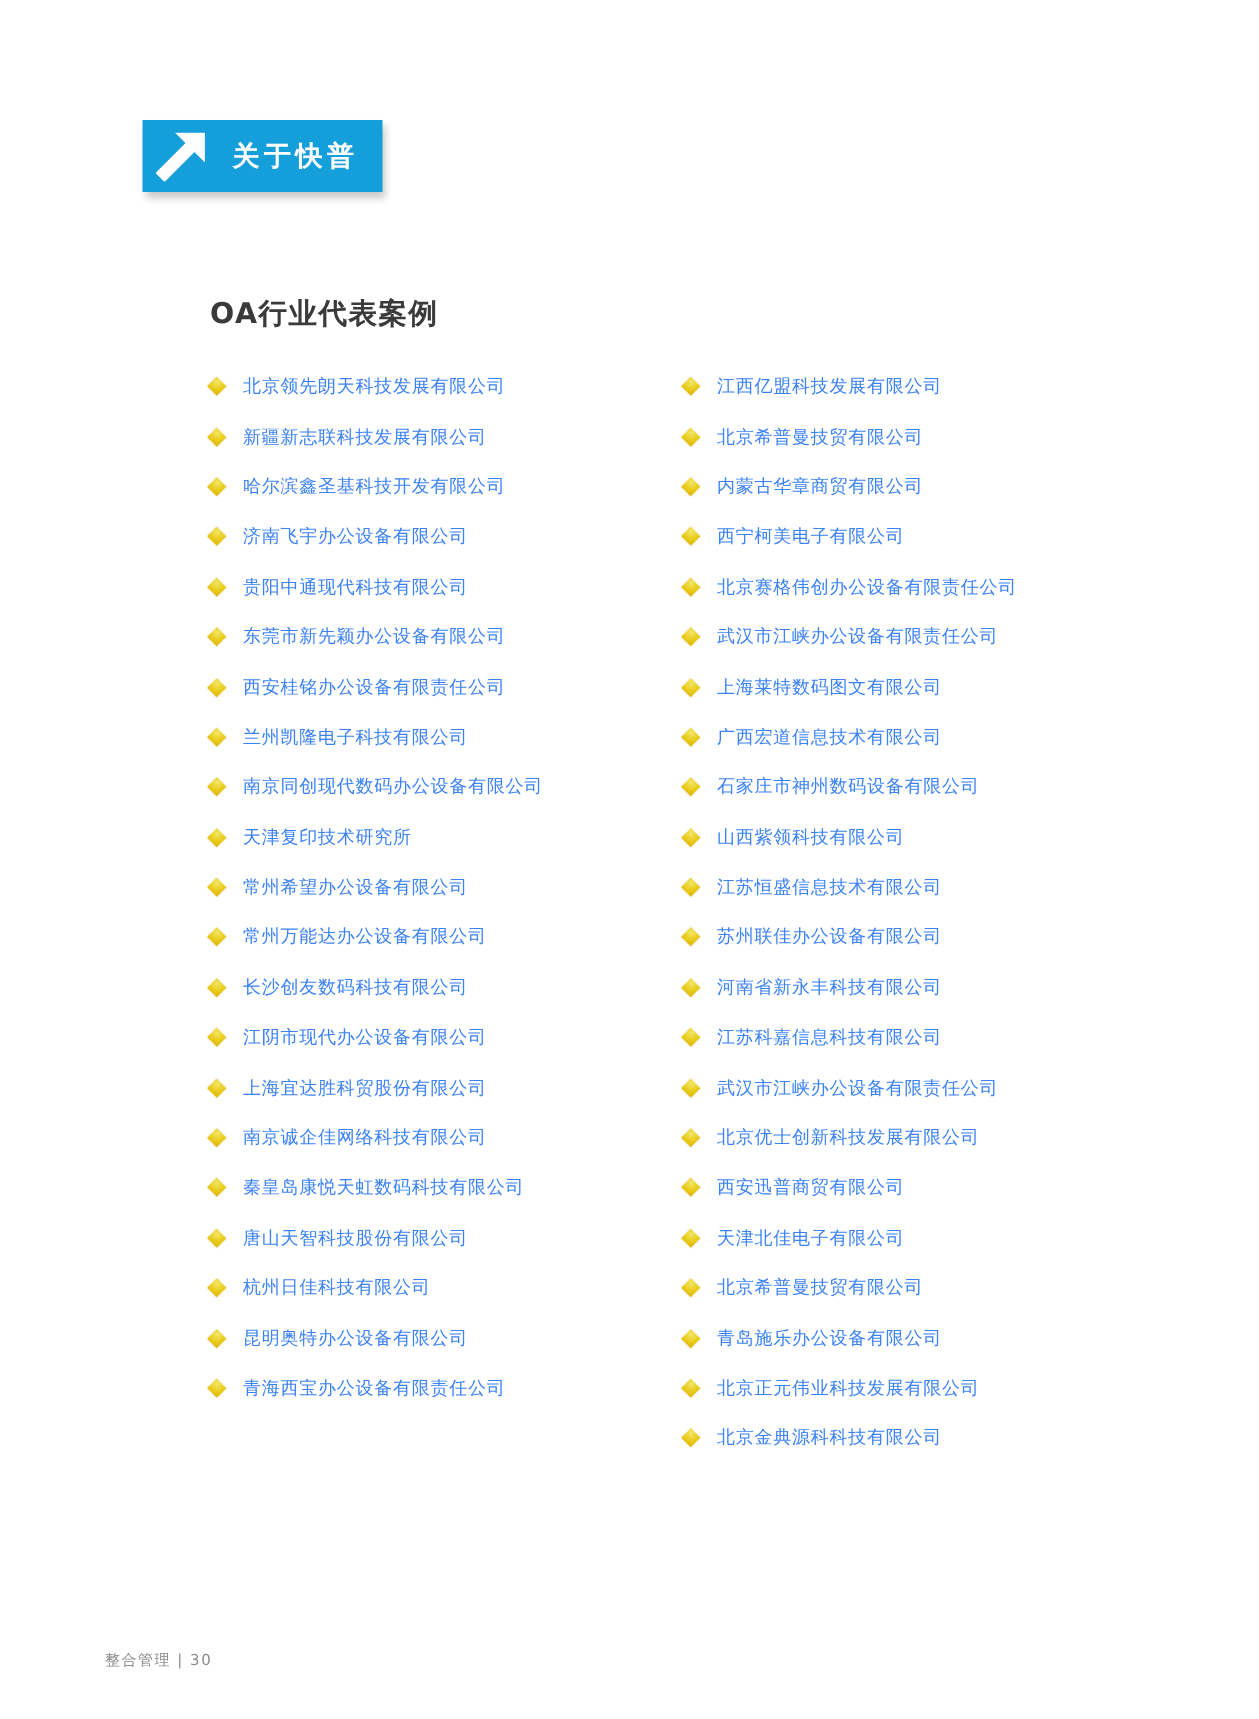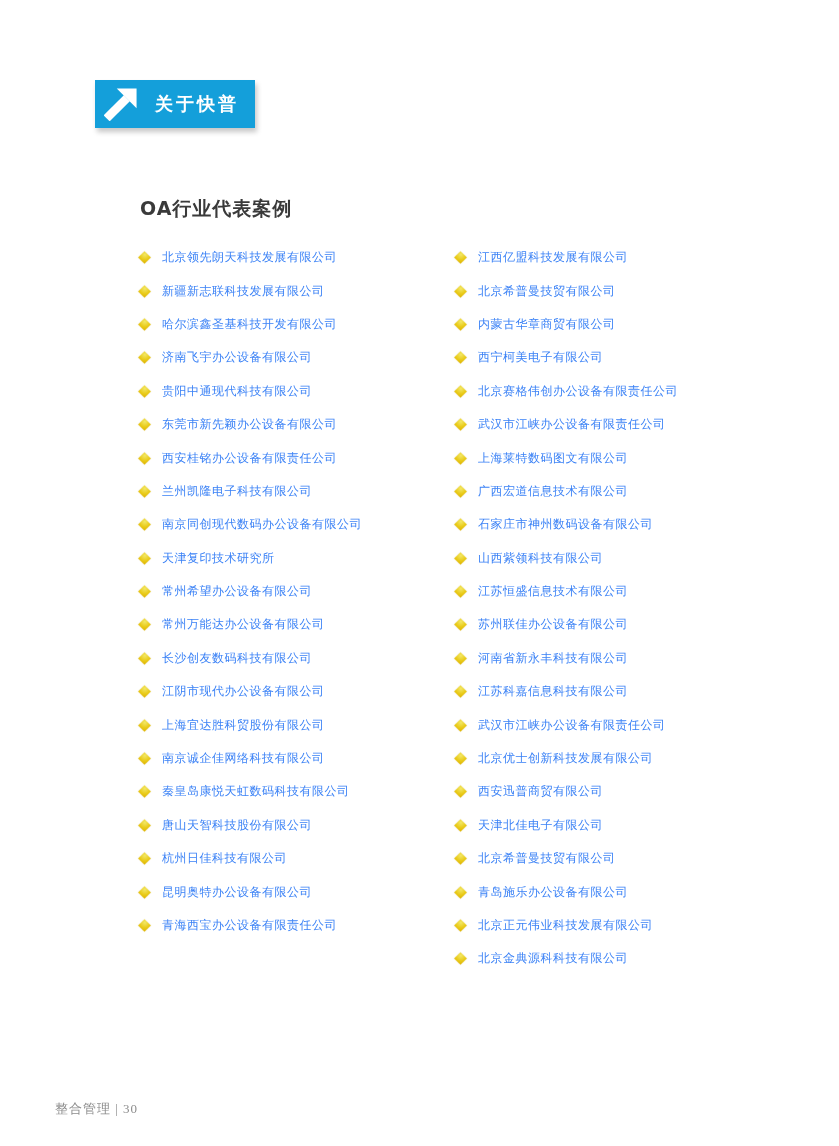--- a/index.html
+++ b/index.html
@@ -50,22 +50,22 @@
     background:radial-gradient(circle at 30% 25%, #f2e766 0%, #e9cb1a 55%, #ddb106 100%);
     box-shadow:0 0 1px rgba(180,150,0,0.6);
     margin-right:13px;
   }
   .item-text{
     font-size:12px;color:#3b82f6;letter-spacing:0.5px;white-space:nowrap;
   }
 
   
   .page-footer{
-    position:absolute;left:55px;top:1100px;
-    font-size:13px;color:#8c8c8c;letter-spacing:1px;font-family:Liberation Serif, serif;
+    position:absolute;left:70px;top:1100px;
+    font-size:10px;color:#8c8c8c;letter-spacing:1px;
   }
 </style>
 </head>
 <body>
 
 <div class="page">
 
   <div class="header-badge">
     <span class="badge-arrow-box">
       <svg viewBox="0 0 24 24" aria-hidden="true">

